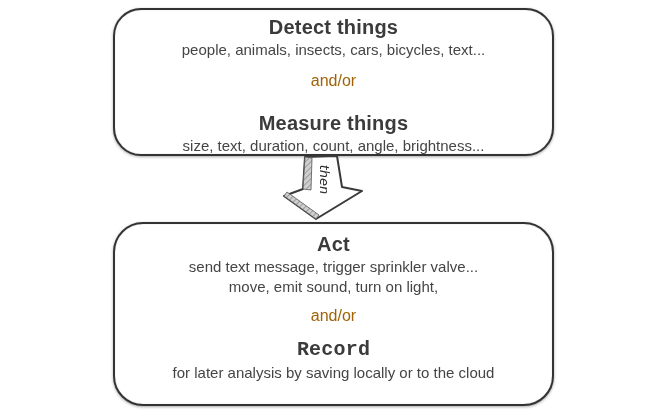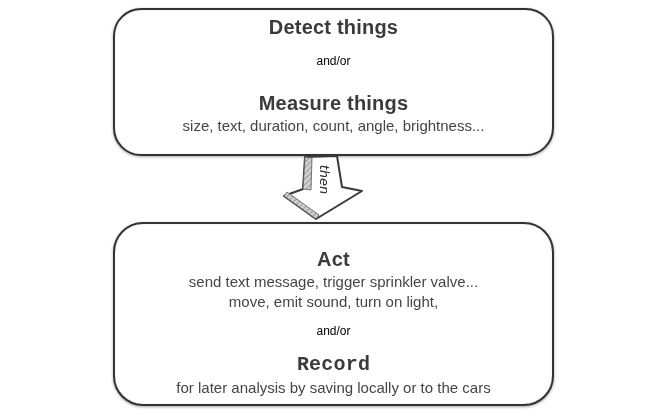--- a/index.html
+++ b/index.html
@@ -29,38 +29,38 @@
   #top-box {
     top: 8px;
     height: 148px;
     border-radius: 28px;
     padding-top: 4px;
   }
   #bottom-box {
     top: 222px;
     height: 184px;
     border-radius: 30px;
-    padding-top: 22px;
+    padding-top: 7px;
   }
   .box-title {
     font-size: 20px;
     line-height: 26px;
     font-weight: 700;
     color: #3b3b3b;
     letter-spacing: 0.2px;
   }
   .box-items {
     font-size: 15px;
     line-height: 20px;
     color: #454545;
   }
   .connector {
-    font-size: 12px;
+    font-size: 16px;
     line-height: 18px;
-    color: #000000;
+    color: #a16207;
     margin-top: 12px;
   }
   #top-box .box-title.second { margin-top: 20px; }
   #bottom-box .connector { margin-top: 10px; }
   #bottom-box .box-title.second { margin-top: 12px; font-family: Liberation Mono, monospace; }
 
   #arrow-wrap {
     position: absolute;
     left: 270px;
     top: 151px;
@@ -88,20 +88,21 @@
     white-space: nowrap;
   }
 </style>
 </head>
 <body>
 
 <div id="canvas">
 
   <div id="top-box" class="sketch-box">
     <div class="box-title">Detect things</div>
+    <div class="box-items">people, animals, insects, cars, bicycles, text...</div>
     <div class="connector">and/or</div>
     <div class="box-title second">Measure things</div>
     <div class="box-items">size, text, duration, count, angle, brightness...</div>
   </div>
 
   <svg id="arrow-wrap" viewBox="0 0 100 75" aria-hidden="true">
     <defs>
       <pattern id="hatch" width="4" height="4" patternUnits="userSpaceOnUse" patternTransform="rotate(45)">
         <rect width="4" height="4" fill="#cfcfcf"></rect>
         <line x1="0" y1="0" x2="0" y2="4" stroke="#8f8f8f" stroke-width="1.6"></line>
@@ -117,16 +118,16 @@
   <div id="arrow-label-holder">
     <span>then</span>
   </div>
 
   <div id="bottom-box" class="sketch-box">
     <div class="box-title">Act</div>
     <div class="box-items">send text message, trigger sprinkler valve...</div>
     <div class="box-items">move, emit sound, turn on light,</div>
     <div class="connector">and/or</div>
     <div class="box-title second">Record</div>
-    <div class="box-items">for later analysis by saving locally or to the cars</div>
+    <div class="box-items">for later analysis by saving locally or to the cloud</div>
   </div>
 
 </div>
 
 </body></html>

